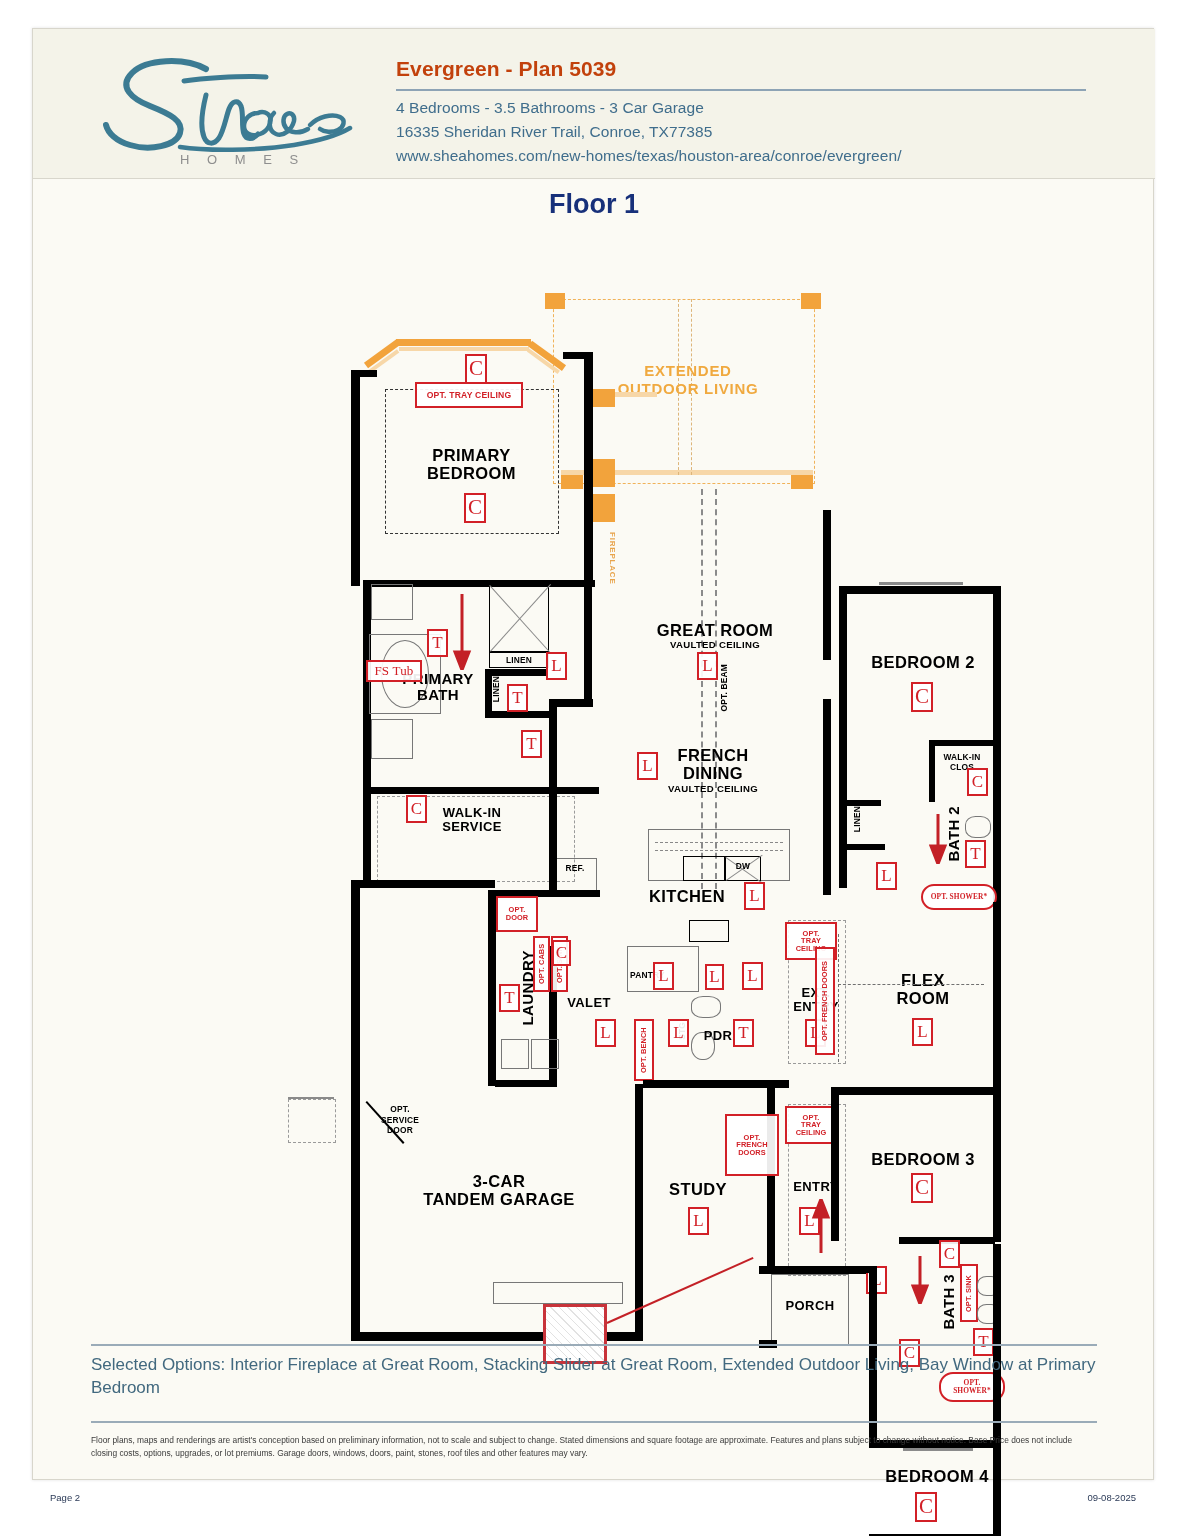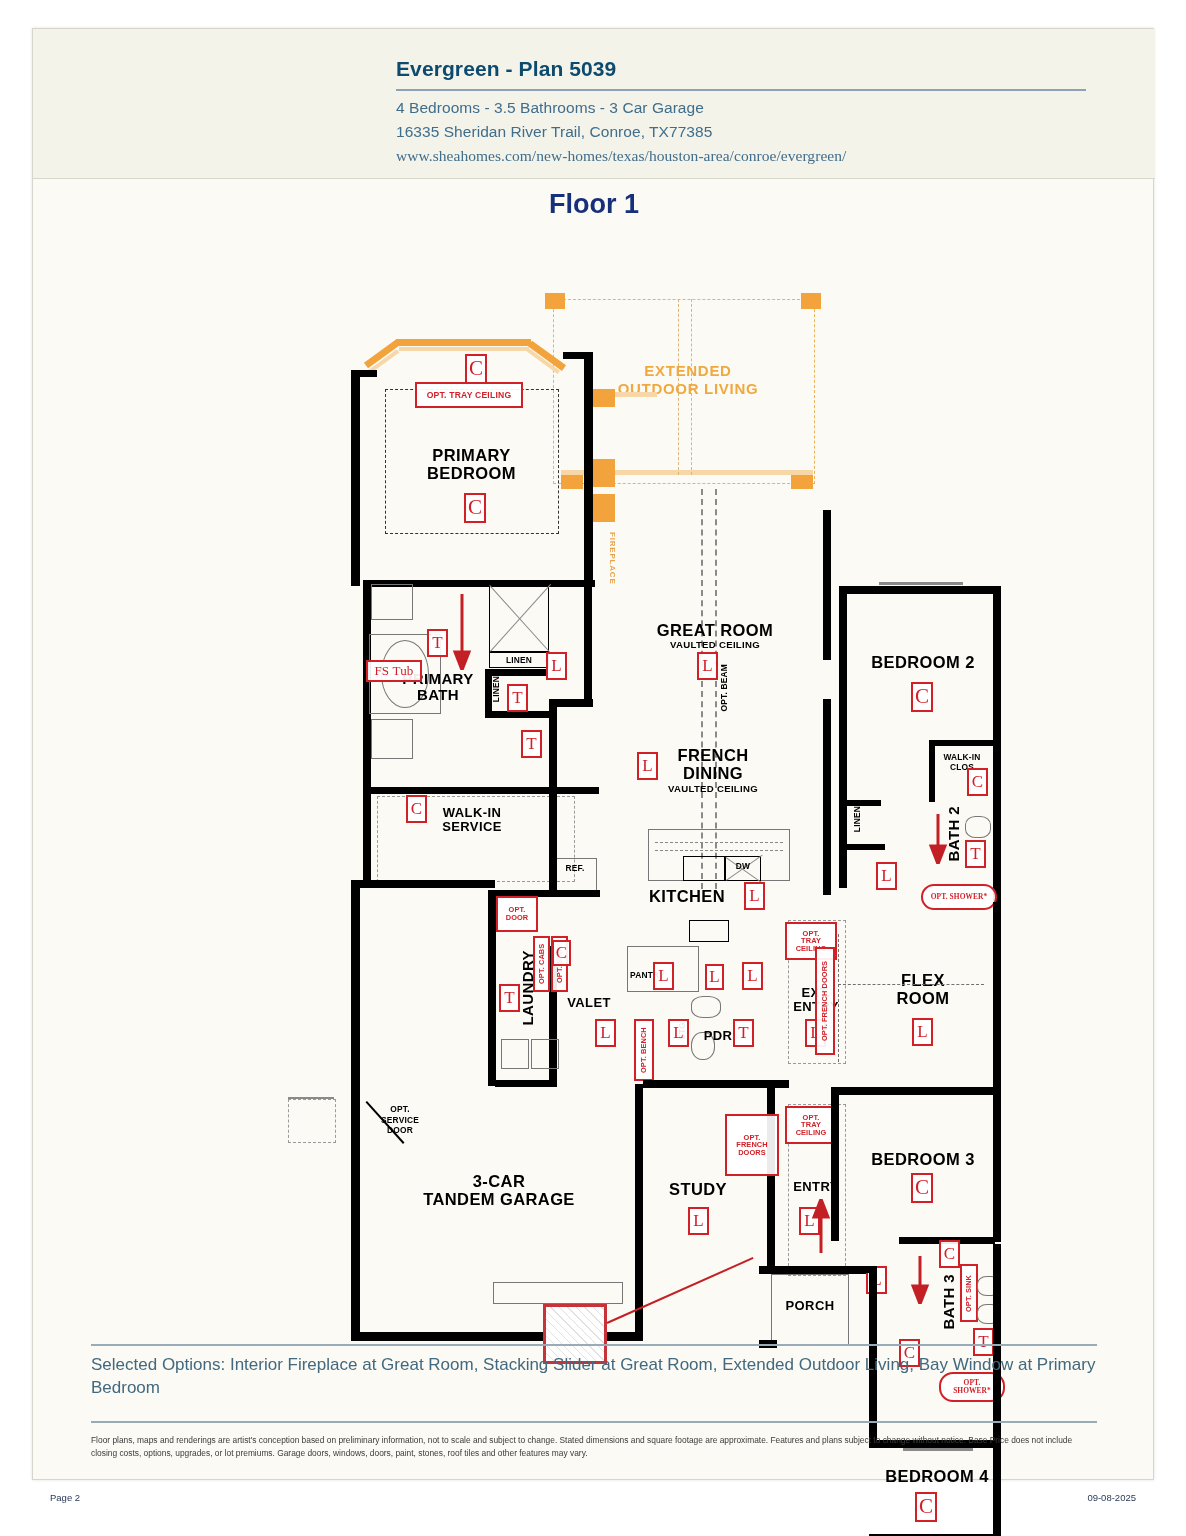--- a/index.html
+++ b/index.html
@@ -7,24 +7,24 @@
 
   .page{position:absolute;left:32px;top:28px;width:1122px;height:1452px;background:#fbfaf4;
         border:1px solid #d8d6cc;box-shadow:0 0 3px rgba(0,0,0,.12);box-sizing:border-box;}
 
   
   .header{position:absolute;left:0;top:0;width:1122px;height:150px;background:#f4f3e9;
           border-bottom:1px solid #d8d6cc;box-sizing:border-box;}
   .logo{position:absolute;left:55px;top:22px;width:290px;height:115px;}
   .logo svg{width:100%;height:100%;display:block;}
 
-  .h-title{position:absolute;left:363px;top:28px;font-size:21px;font-weight:bold;color:#0c4a6e;letter-spacing:.1px;}
+  .h-title{position:absolute;left:363px;top:28px;font-size:21px;font-weight:bold;color:#c2410c;letter-spacing:.1px;}
   .h-rule{position:absolute;left:363px;top:60px;width:690px;height:2px;background:#8da3b5;}
   .h-line{position:absolute;left:363px;font-size:15.5px;color:#3f6d8c;letter-spacing:.05px;}
-  .h-l1{top:70px;} .h-l2{top:94px;} .h-l3{top:118px;font-family:Liberation Serif, serif;}
+  .h-l1{top:70px;} .h-l2{top:94px;} .h-l3{top:118px;}
 
   
   .floor-title{position:absolute;left:0;top:160px;width:1122px;text-align:center;
                font-size:27px;font-weight:bold;color:#17307a;}
 
   
   .stage{position:absolute;left:0px;top:215px;width:1122px;height:1090px;}
 
   
   .w{position:absolute;background:#000;}         
@@ -84,20 +84,36 @@
   .pfoot{position:absolute;top:1492px;font-size:9.5px;color:#2b3a57;}
   .pfoot.l{left:50px;text-align:center;} .pfoot.r{right:50px;}
 </style>
 </head>
 <body>
 
 <div class="page">
 
   <div class="header">
 
+    <div class="logo">
+      <svg viewBox="0 0 290 115" xmlns="http://www.w3.org/2000/svg">
+        <g fill="none" stroke="#3c7b93" stroke-linecap="round" stroke-linejoin="round">
+          <path d="M118 18 C96 6 58 8 44 22 C30 36 44 48 62 55 C82 63 96 70 92 82 C88 95 62 100 42 94 C28 90 20 82 18 74" stroke-width="6"></path>
+          <path d="M96 30 C110 28 152 24 178 26" stroke-width="5"></path>
+          <path d="M92 96 C118 100 168 100 206 94 C236 89 252 83 262 77" stroke-width="4.5"></path>
+          <path d="M118 44 C114 60 112 76 116 86 C119 94 126 94 131 87 C136 79 138 66 141 58 C144 50 150 48 153 55
+                   C156 63 153 76 156 83 C158 89 165 89 170 83" stroke-width="5"></path>
+          <path d="M170 62 C162 62 156 68 156 75 C156 83 164 86 172 83 C180 80 184 72 182 66 C180 61 174 60 170 62Z" stroke-width="4.5"></path>
+          <path d="M186 62 C180 68 180 80 188 83 C196 86 204 78 206 70 C207 64 203 61 199 63 C195 65 194 72 198 77
+                   C202 82 212 83 220 78" stroke-width="4.5"></path>
+          <path d="M222 74 C230 66 244 62 252 66 C258 69 256 76 250 79 C244 82 236 81 232 78" stroke-width="4.5"></path>
+        </g>
+        <text x="92" y="113" font-family="Liberation Sans, sans-serif" font-size="13" letter-spacing="7" fill="#8e8e8e">H O M E S</text>
+      </svg>
+    </div>
 
     <div class="h-title">Evergreen - Plan 5039</div>
     <div class="h-rule"></div>
     <div class="h-line h-l1">4 Bedrooms - 3.5 Bathrooms - 3 Car Garage</div>
     <div class="h-line h-l2">16335 Sheridan River Trail, Conroe, TX77385</div>
     <div class="h-line h-l3">www.sheahomes.com/new-homes/texas/houston-area/conroe/evergreen/</div>
   </div>
 
   <div class="floor-title">Floor 1</div>
 

